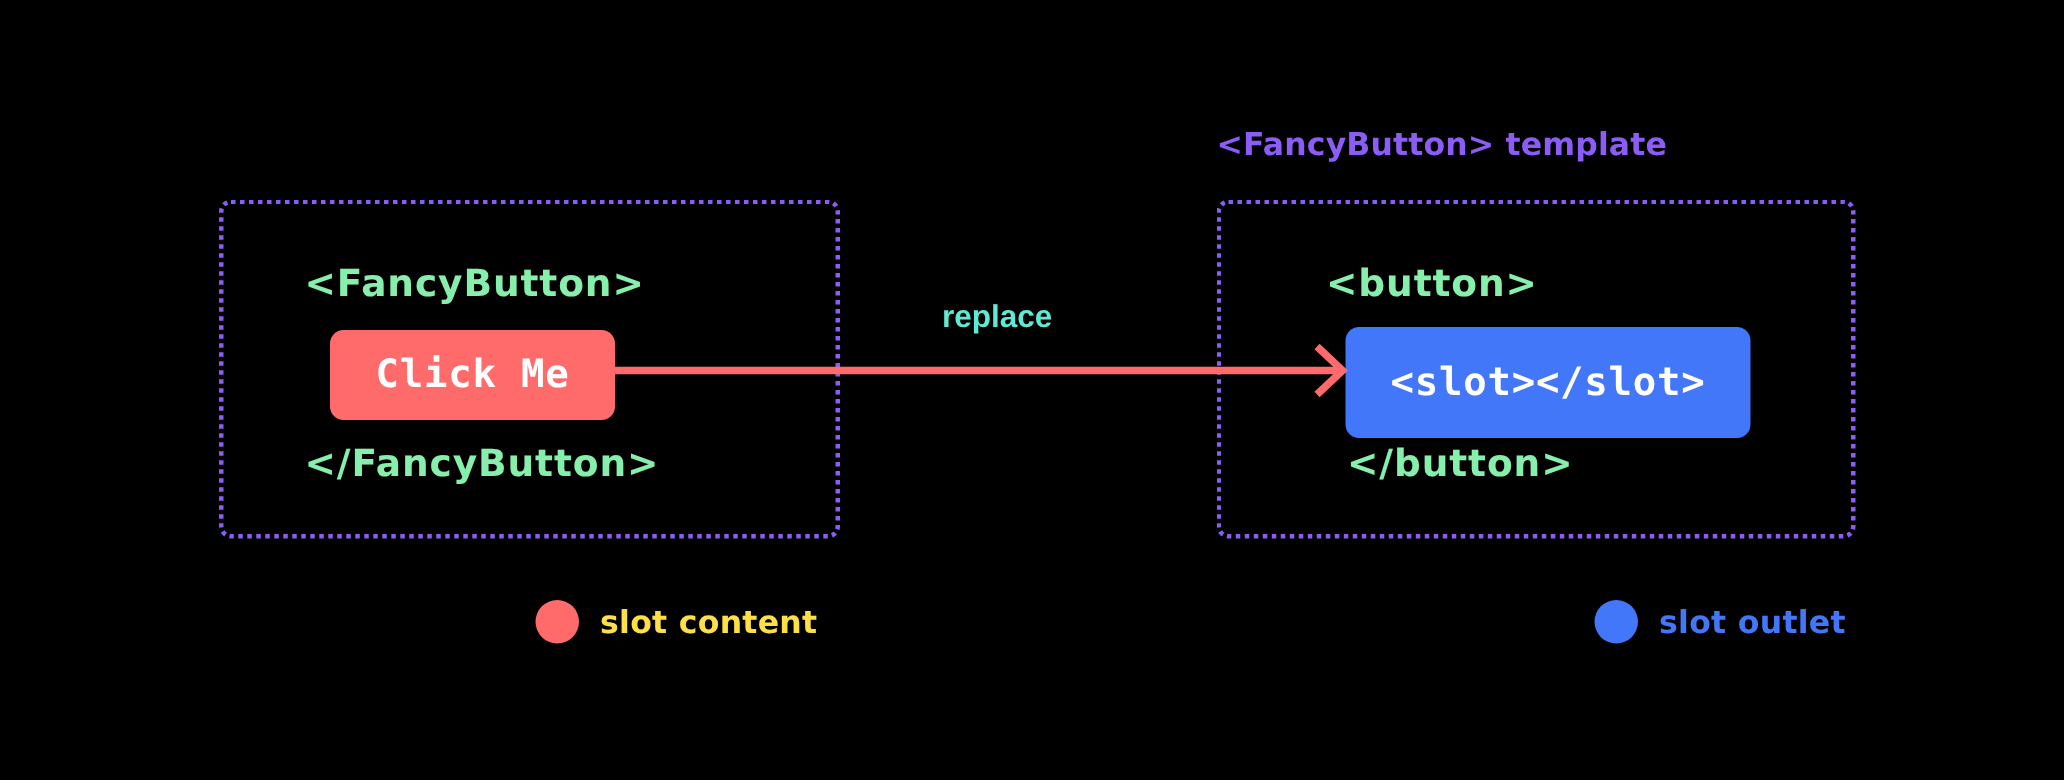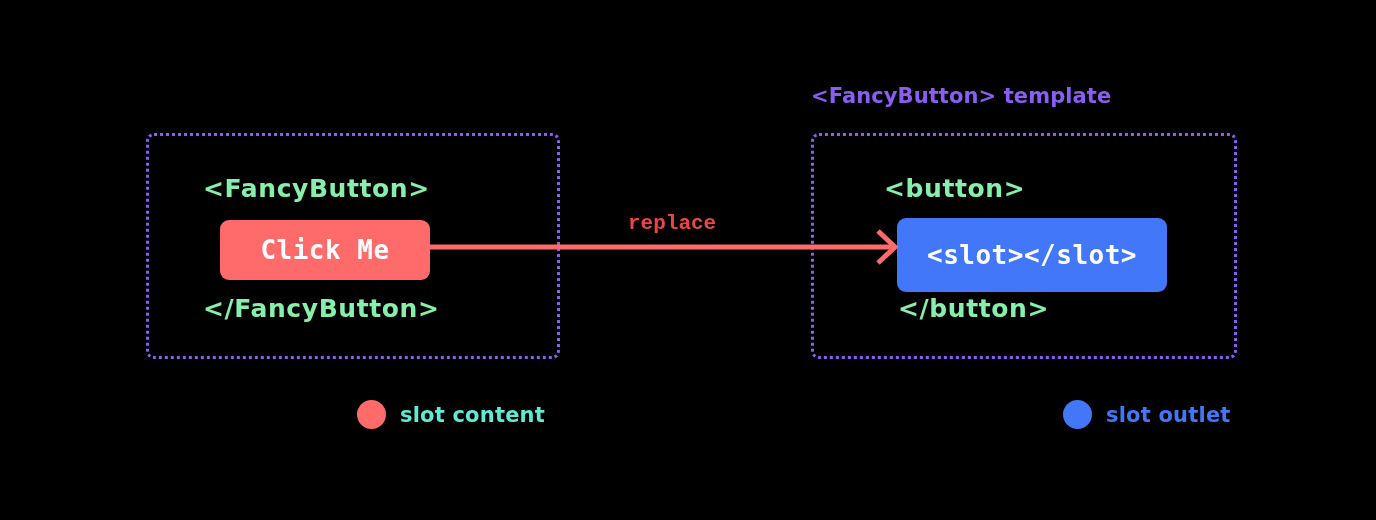--- a/index.html
+++ b/index.html
@@ -68,45 +68,45 @@
     border-radius: 9px;
     font-family: "DejaVu Sans Mono", monospace;
     font-weight: bold;
     font-size: 26px;
     letter-spacing: 0.5px;
     color: #ffffff;
     box-sizing: border-box;
     white-space: nowrap;
   }
   #chip-slot-content {
-    left: 220px; top: 220px; width: 210px; height: 60px;
+    left: 220px; top: 220px; width: 190px; height: 60px;
     background: #ff6b6b;
   }
   #chip-slot-outlet {
     left: 897px; top: 218px; width: 270px; height: 74px;
     background: #4277fa;
   }
 
   
   #replace-arrow {
     position: absolute;
     left: 405px;
     top: 225px;
     width: 500px;
     height: 50px;
     overflow: visible;
   }
   #replace-label {
     position: absolute;
     left: 628px;
-    top: 212px;
-    font-family: Liberation Mono, monospace;
+    top: 200px;
+    font-family: Liberation Sans, sans-serif;
     font-weight: bold;
     font-size: 21px;
-    color: #ef4444;
+    color: #5eead4;
     white-space: nowrap;
   }
 
   
   .legend-item {
     position: absolute;
     display: flex;
     align-items: center;
     gap: 14px;
     white-space: nowrap;
@@ -120,21 +120,21 @@
     flex: 0 0 auto;
   }
   #swatch-slot-content { background: #ff6b6b; }
   #swatch-slot-outlet  { background: #4277fa; }
   .legend-label {
     font-family: "DejaVu Sans", sans-serif;
     font-weight: bold;
     font-size: 21px;
     letter-spacing: 0.2px;
   }
-  #label-slot-content { color: #5eead4; }
+  #label-slot-content { color: #fde047; }
   #label-slot-outlet  { color: #4277fa; }
 </style>
 </head>
 <body>
 
 <div class="stage">
 
 
   <div id="panel-parent-box" class="panel-box"></div>
 

